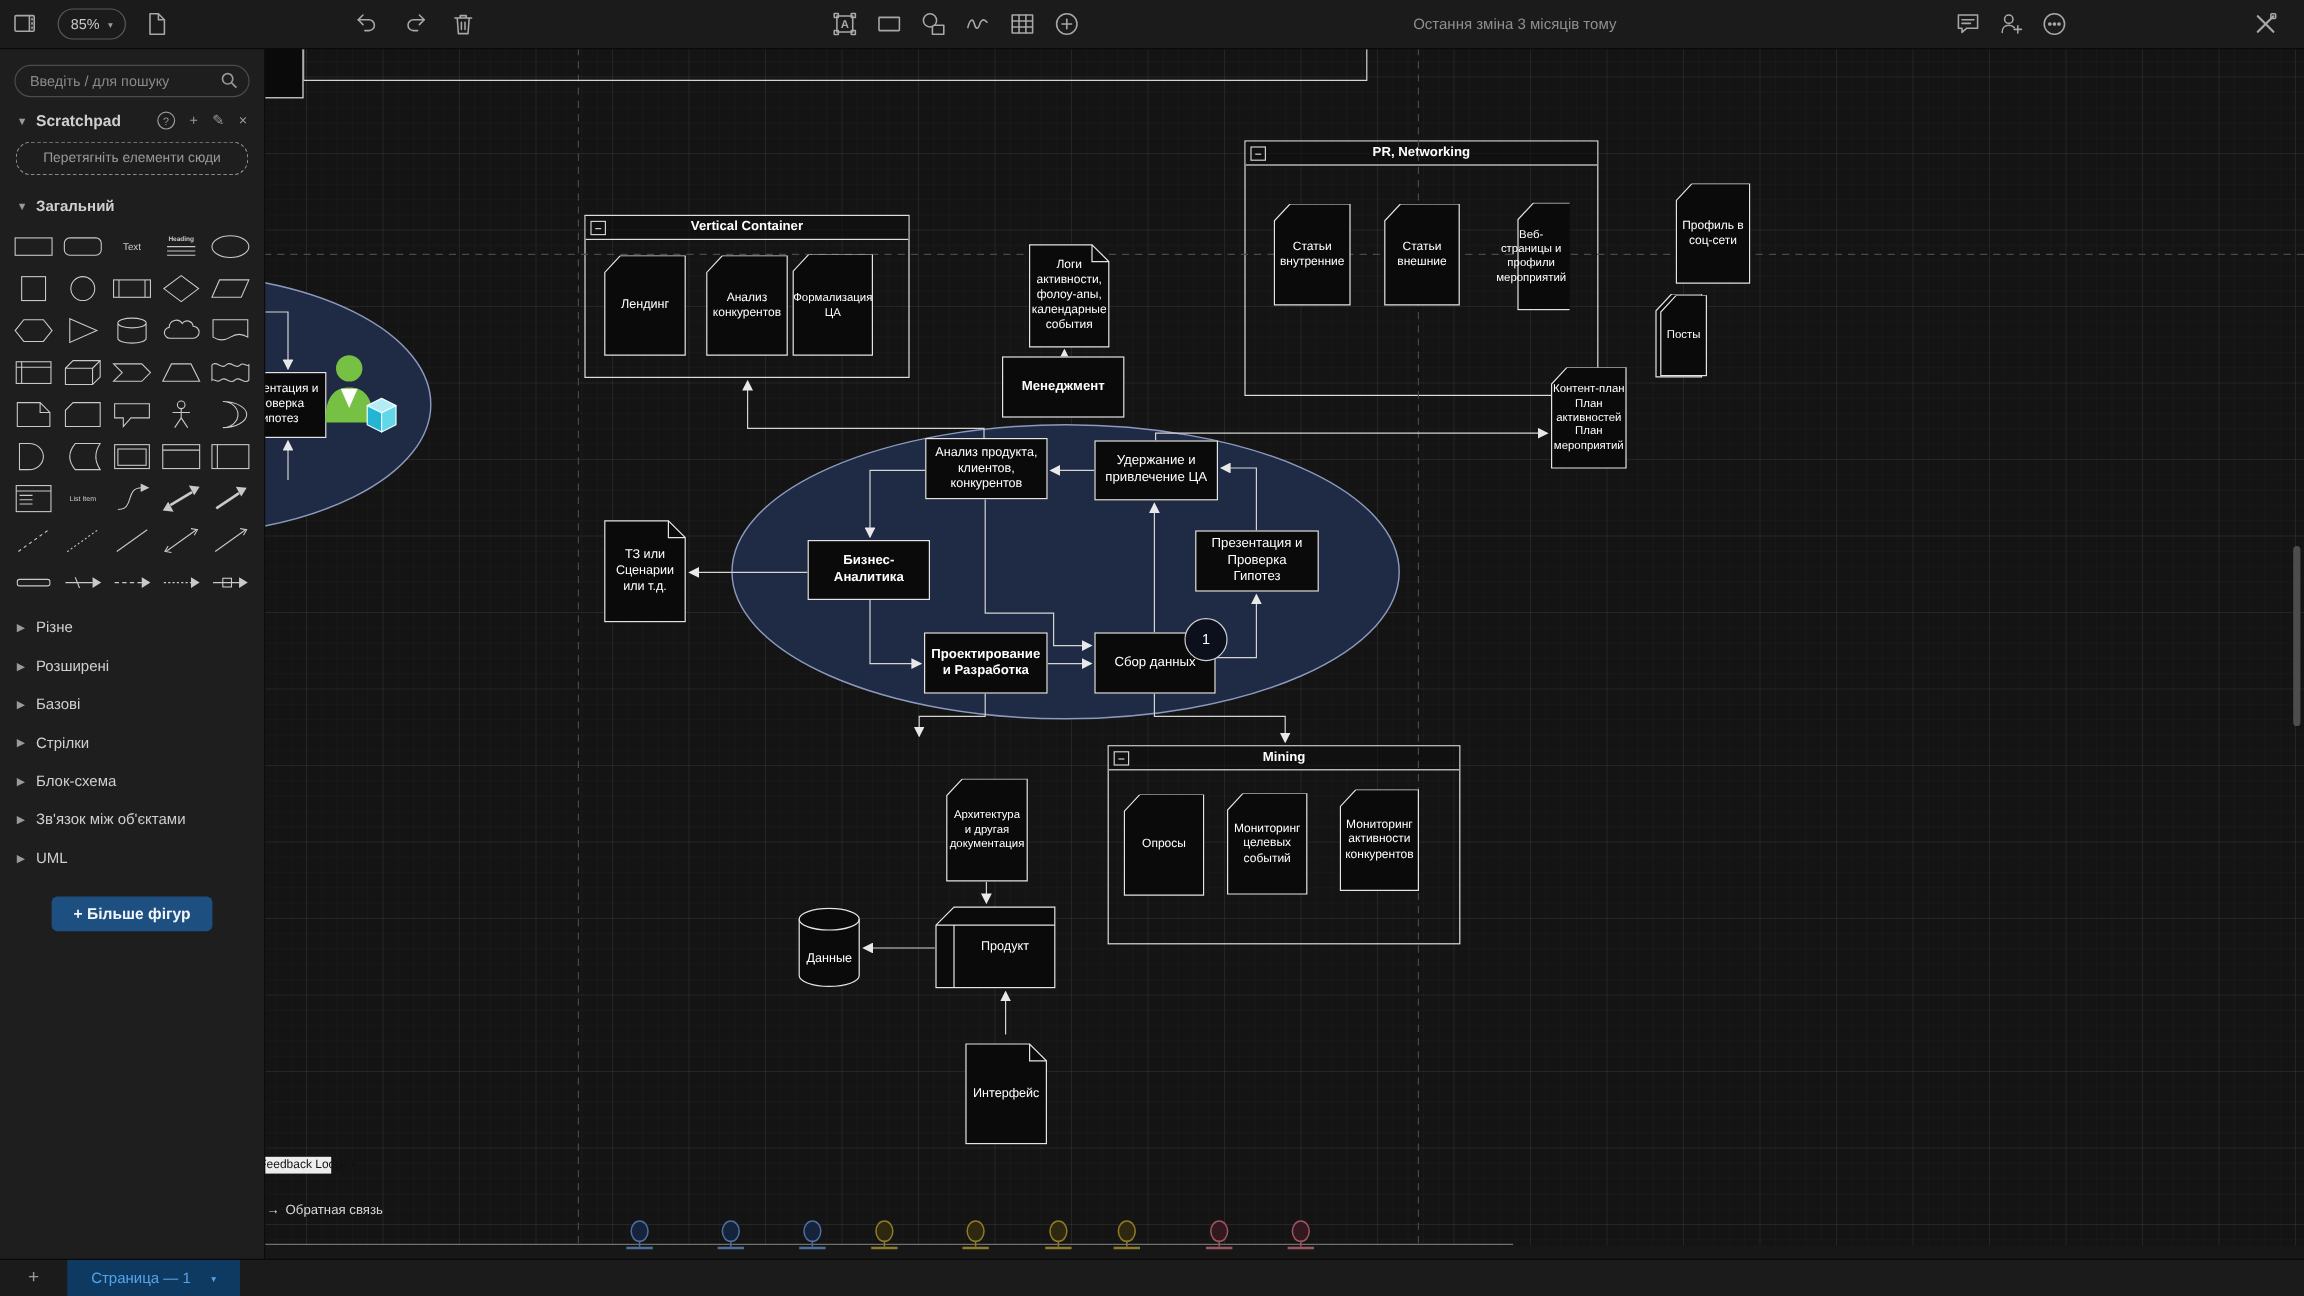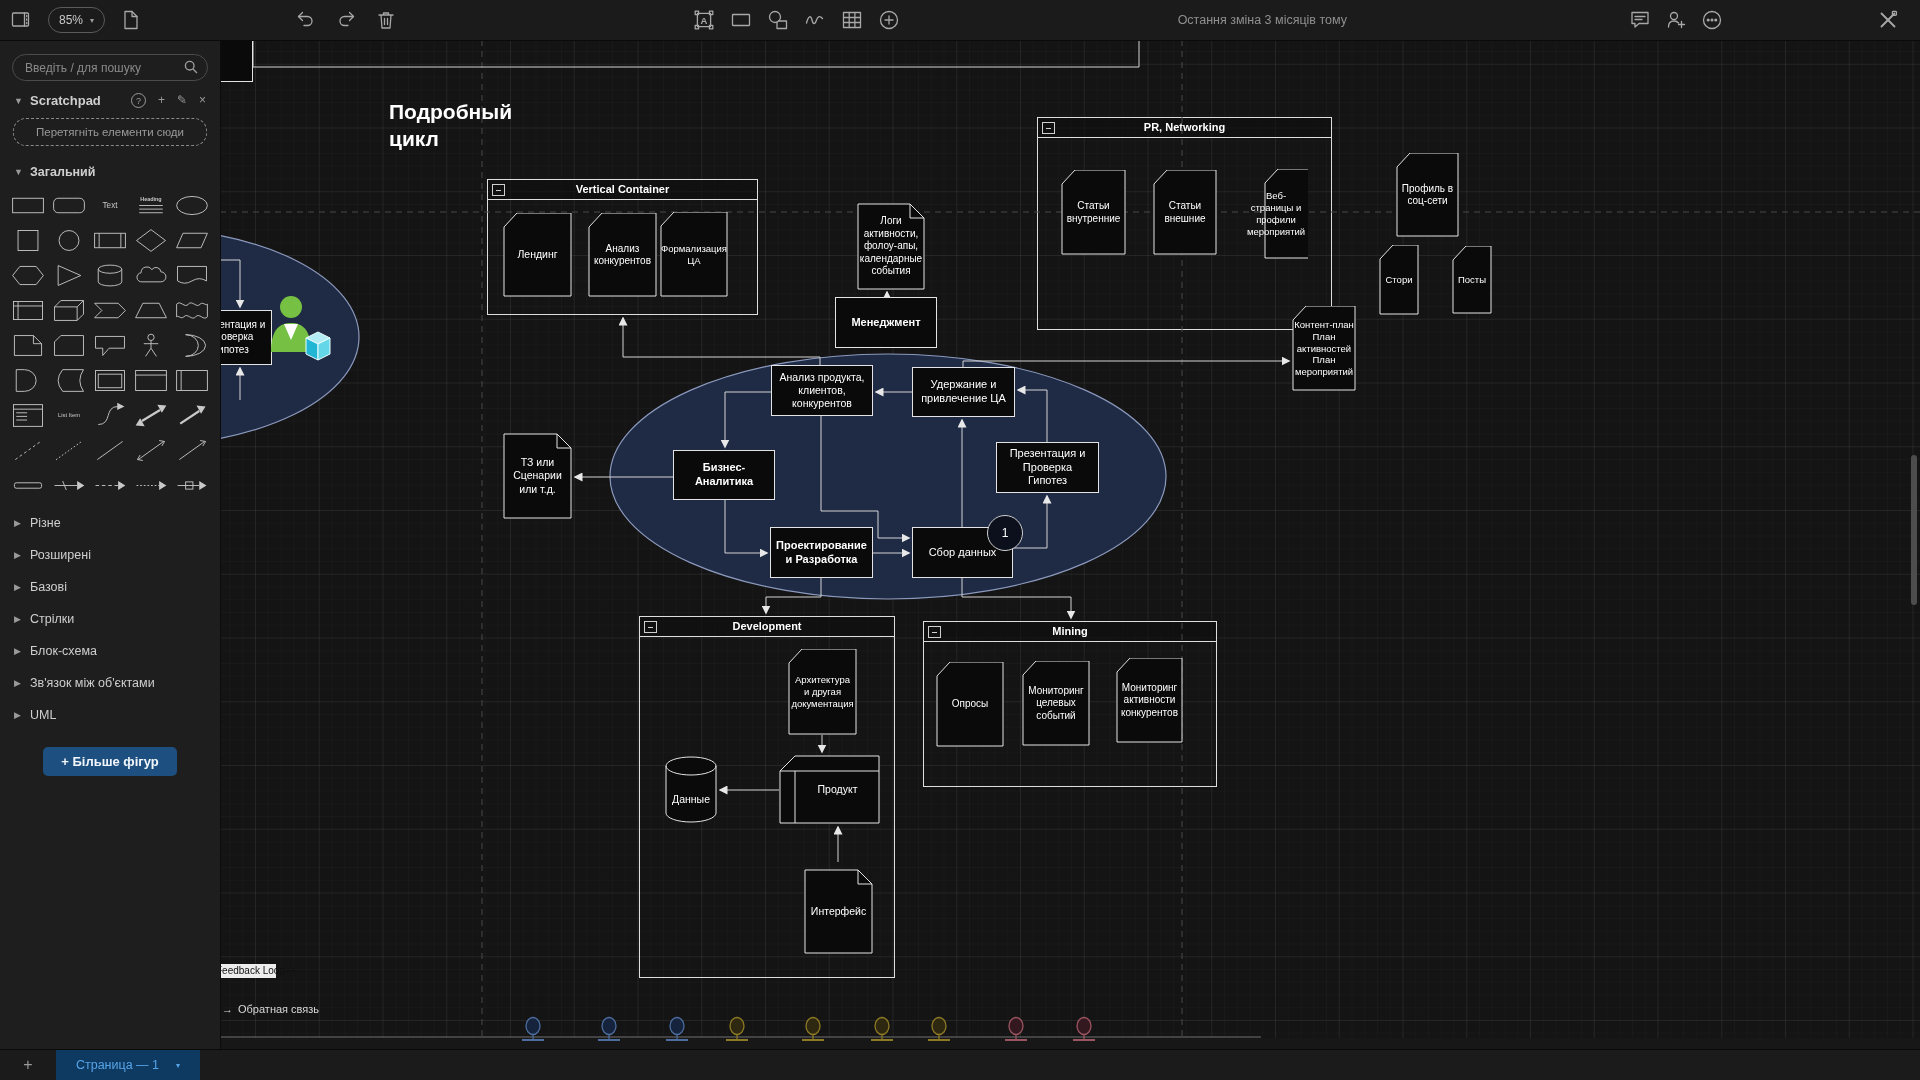--- a/index.html
+++ b/index.html
@@ -163,22 +163,20 @@
     <line x1="1073" y1="1040" x2="1095" y2="1040" stroke="#9b5560" stroke-width="2"></line>
         </g>
       </svg>
     <div id="node-layer">
         <div class="node n-ellipse" style="left: -80px; top: 227px; width: 440px; height: 220px;"><svg width="440" height="220">
             <ellipse cx="220" cy="110" rx="219" ry="109" fill="#1f2a45" stroke="#8b99bd" stroke-width="1.2"></ellipse>
           </svg></div>
         <div class="node n-ellipse" style="left: 609px; top: 353px; width: 558px; height: 247px;"><svg width="558" height="247">
             <ellipse cx="279" cy="123.5" rx="278" ry="122.5" fill="#1f2a45" stroke="#8b99bd" stroke-width="1.2"></ellipse>
           </svg></div>
-        <div class="node n-label" style="left: 389px; top: 98px; width: 170px; height: 62px;">Подробный
-цикл</div>
         <div class="node n-rect" style="left: 211px; top: 38px; width: 42px; height: 44px;"></div>
         <div class="node n-container" style="left: 487px; top: 179px; width: 271px; height: 136px;"><div class="ct-title"><span class="collapse-box"></span><span>Vertical Container</span></div></div>
         <div class="node" style="left: 503px; top: 213px; width: 69px; height: 84px; font-size: 10.5px;"><svg width="69" height="84">
             <path d="M14,0 H68 V83 H1 V14 Z" fill="#0a0a0a" stroke="#e4e4e4"></path>
           </svg><div class="shape-label">Лендинг</div></div>
         <div class="node" style="left: 588px; top: 213px; width: 69px; height: 84px; font-size: 10px;"><svg width="69" height="84">
             <path d="M14,0 H68 V83 H1 V14 Z" fill="#0a0a0a" stroke="#e4e4e4"></path>
           </svg><div class="shape-label">Анализ
 конкурентов</div></div>
         <div class="node" style="left: 660px; top: 212px; width: 68px; height: 85px; font-size: 9.5px;"><svg width="68" height="85">
@@ -200,21 +198,21 @@
 страницы и
 профили
 мероприятий</div></div>
         <div class="node" style="left: 1396px; top: 153px; width: 63px; height: 84px; font-size: 10px;"><svg width="63" height="84">
             <path d="M14,0 H62 V83 H1 V14 Z" fill="#0a0a0a" stroke="#e4e4e4"></path>
           </svg><div class="shape-label">Профиль в
 соц-сети</div></div>
         <div class="node" style="left: 1379px; top: 245px; width: 40px; height: 70px; font-size: 9.5px;"><svg width="40" height="70">
             <path d="M14,0 H39 V69 H1 V14 Z" fill="#0a0a0a" stroke="#e4e4e4"></path>
           </svg><div class="shape-label">Стори</div></div>
-        <div class="node" style="left: 1442px; top: 246px; width: 60px; height: 68px; font-size: 9.5px;"><svg width="40" height="68">
+        <div class="node" style="left: 1373px; top: 246px; width: 60px; height: 68px; font-size: 9.5px;"><svg width="40" height="68">
             <path d="M14,0 H39 V67 H1 V14 Z" fill="#0a0a0a" stroke="#e4e4e4"></path>
           </svg><div class="shape-label">Посты</div></div>
         <div class="node" style="left: 1292px; top: 306px; width: 64px; height: 85px; font-size: 9.5px;"><svg width="64" height="85">
             <path d="M14,0 H63 V84 H1 V14 Z" fill="#0a0a0a" stroke="#e4e4e4"></path>
           </svg><div class="shape-label">Контент-план
 План
 активностей
 План
 мероприятий</div></div>
         <div class="node" style="left: 857px; top: 203px; width: 68px; height: 87px; font-size: 10px;"><svg width="68" height="87">
@@ -251,21 +249,20 @@
         <div class="node" style="left: 266px; top: 294px; width: 66px; height: 72px;"><svg width="66" height="72" viewBox="0 0 66 72">
         <circle cx="25" cy="13" r="11" fill="#76c043"></circle>
         <path d="M5,58 C5,36 13,29 25,29 C37,29 45,36 45,58 Z" fill="#76c043"></path>
         <polygon points="18,30 32,30 25,46" fill="#ffffff"></polygon>
         <g stroke="#eaffff" stroke-width="1" stroke-linejoin="round">
           <polygon points="40,44 52,38 64,44 52,50" fill="#b3ecf4"></polygon>
           <polygon points="40,44 52,50 52,66 40,60" fill="#22b5d4"></polygon>
           <polygon points="64,44 52,50 52,66 64,60" fill="#63d6e8"></polygon>
         </g>
           </svg></div>
-        <div class="node n-container" style="left: 639px; top: 616px; width: 256px; height: 362px;"><div class="ct-title"><span class="collapse-box"></span><span>Development</span></div></div>
         <div class="node" style="left: 788px; top: 649px; width: 69px; height: 86px; font-size: 9.5px;"><svg width="69" height="86">
             <path d="M14,0 H68 V85 H1 V14 Z" fill="#0a0a0a" stroke="#e4e4e4"></path>
           </svg><div class="shape-label">Архитектура
 и другая
 документация</div></div>
         <div class="node" style="left: 665px; top: 756px; width: 52px; height: 67px; font-size: 10.5px;"><svg width="52" height="67">
             <path d="M1,10 A25,9 0 0 1 51,10 V57 A25,9 0 0 1 1,57 Z" fill="#0a0a0a" stroke="#e4e4e4"></path>
             <path d="M1,10 A25,9 0 0 0 51,10" fill="none" stroke="#e4e4e4"></path>
           </svg><div class="shape-label" style="padding-top: 22px;">Данные</div></div>
         <div class="node" style="left: 779px; top: 755px; width: 101px; height: 69px; font-size: 10.5px;"><svg width="101" height="69">

